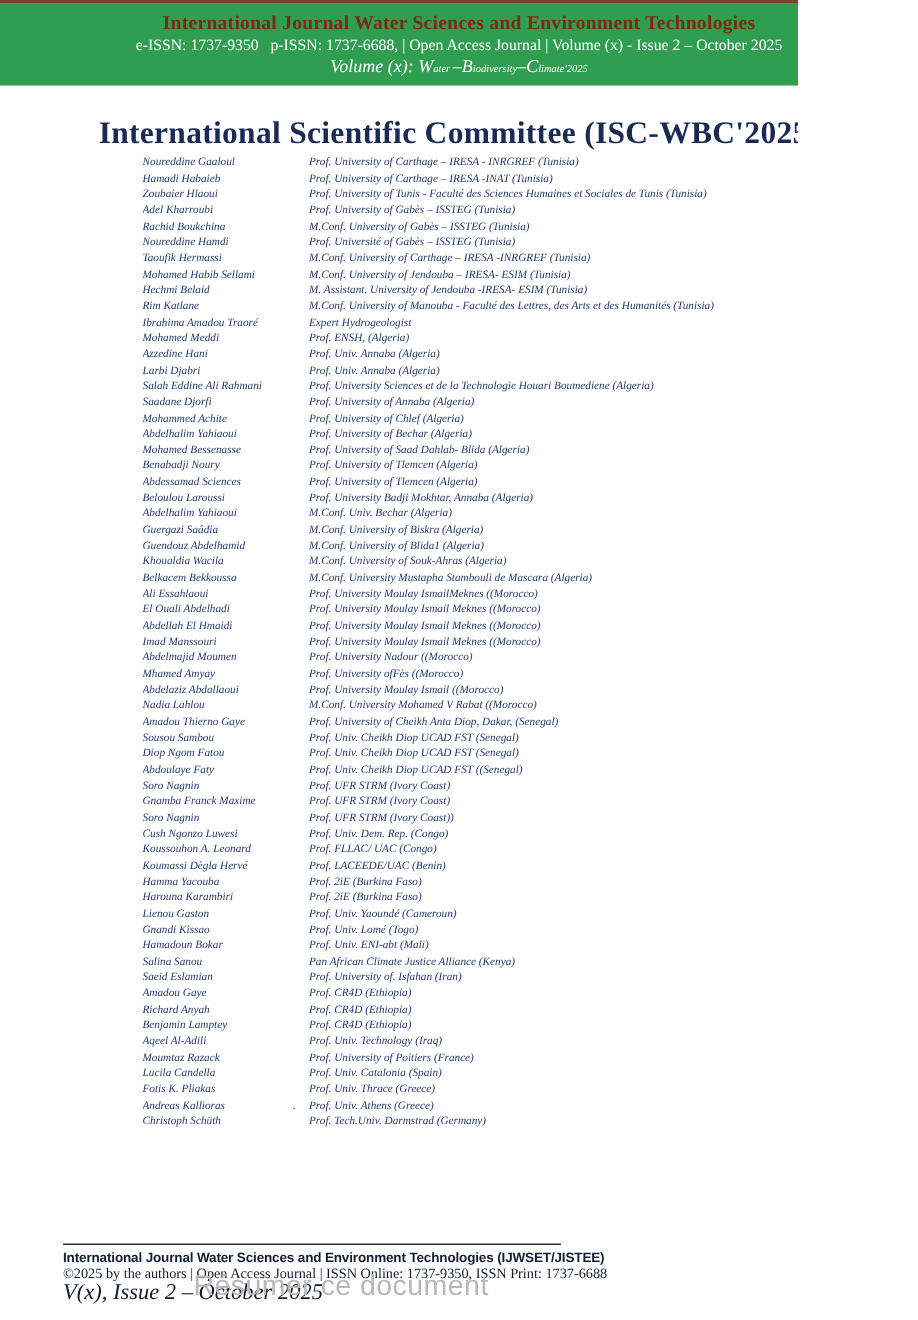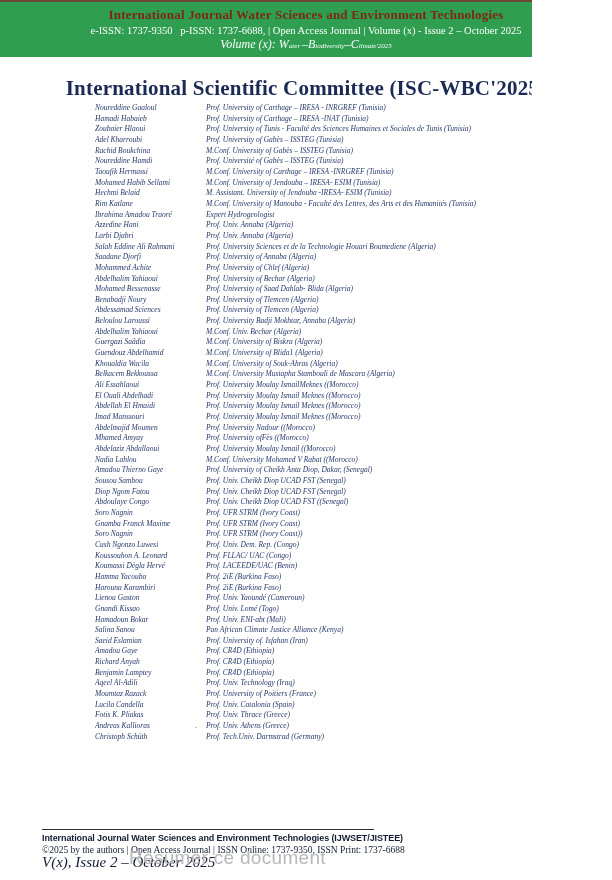--- a/index.html
+++ b/index.html
@@ -142,20 +142,24 @@
       </div>
       <div class="member-row">
         <span class="m-name">Rim Katlane</span>
         <span class="m-aff">M.Conf. University of Manouba - Faculté des Lettres, des Arts et des Humanités (Tunisia)</span>
       </div>
       <div class="member-row">
         <span class="m-name">Ibrahima Amadou Traoré</span>
         <span class="m-aff">Expert Hydrogeologist</span>
       </div>
       <div class="member-row">
+        <span class="m-name">Mohamed Meddi</span>
+        <span class="m-aff">Prof. ENSH, (Algeria)</span>
+      </div>
+      <div class="member-row">
         <span class="m-name">Azzedine Hani</span>
         <span class="m-aff">Prof. Univ. Annaba (Algeria)</span>
       </div>
       <div class="member-row">
         <span class="m-name">Larbi Djabri</span>
         <span class="m-aff">Prof. Univ. Annaba (Algeria)</span>
       </div>
       <div class="member-row">
         <span class="m-name">Salah Eddine Ali Rahmani</span>
         <span class="m-aff">Prof. University Sciences et de la Technologie Houari Boumediene (Algeria)</span>
@@ -246,21 +250,21 @@
       </div>
       <div class="member-row">
         <span class="m-name">Sousou Sambou</span>
         <span class="m-aff">Prof. Univ. Cheikh Diop UCAD FST (Senegal)</span>
       </div>
       <div class="member-row">
         <span class="m-name">Diop Ngom Fatou</span>
         <span class="m-aff">Prof. Univ. Cheikh Diop UCAD FST (Senegal)</span>
       </div>
       <div class="member-row">
-        <span class="m-name">Abdoulaye Congo</span>
+        <span class="m-name">Abdoulaye Faty</span>
         <span class="m-aff">Prof. Univ. Cheikh Diop UCAD FST ((Senegal)</span>
       </div>
       <div class="member-row">
         <span class="m-name">Soro Nagnin</span>
         <span class="m-aff">Prof. UFR STRM (Ivory Coast)</span>
       </div>
       <div class="member-row">
         <span class="m-name">Gnamba Franck Maxime</span>
         <span class="m-aff">Prof. UFR STRM (Ivory Coast)</span>
       </div>

